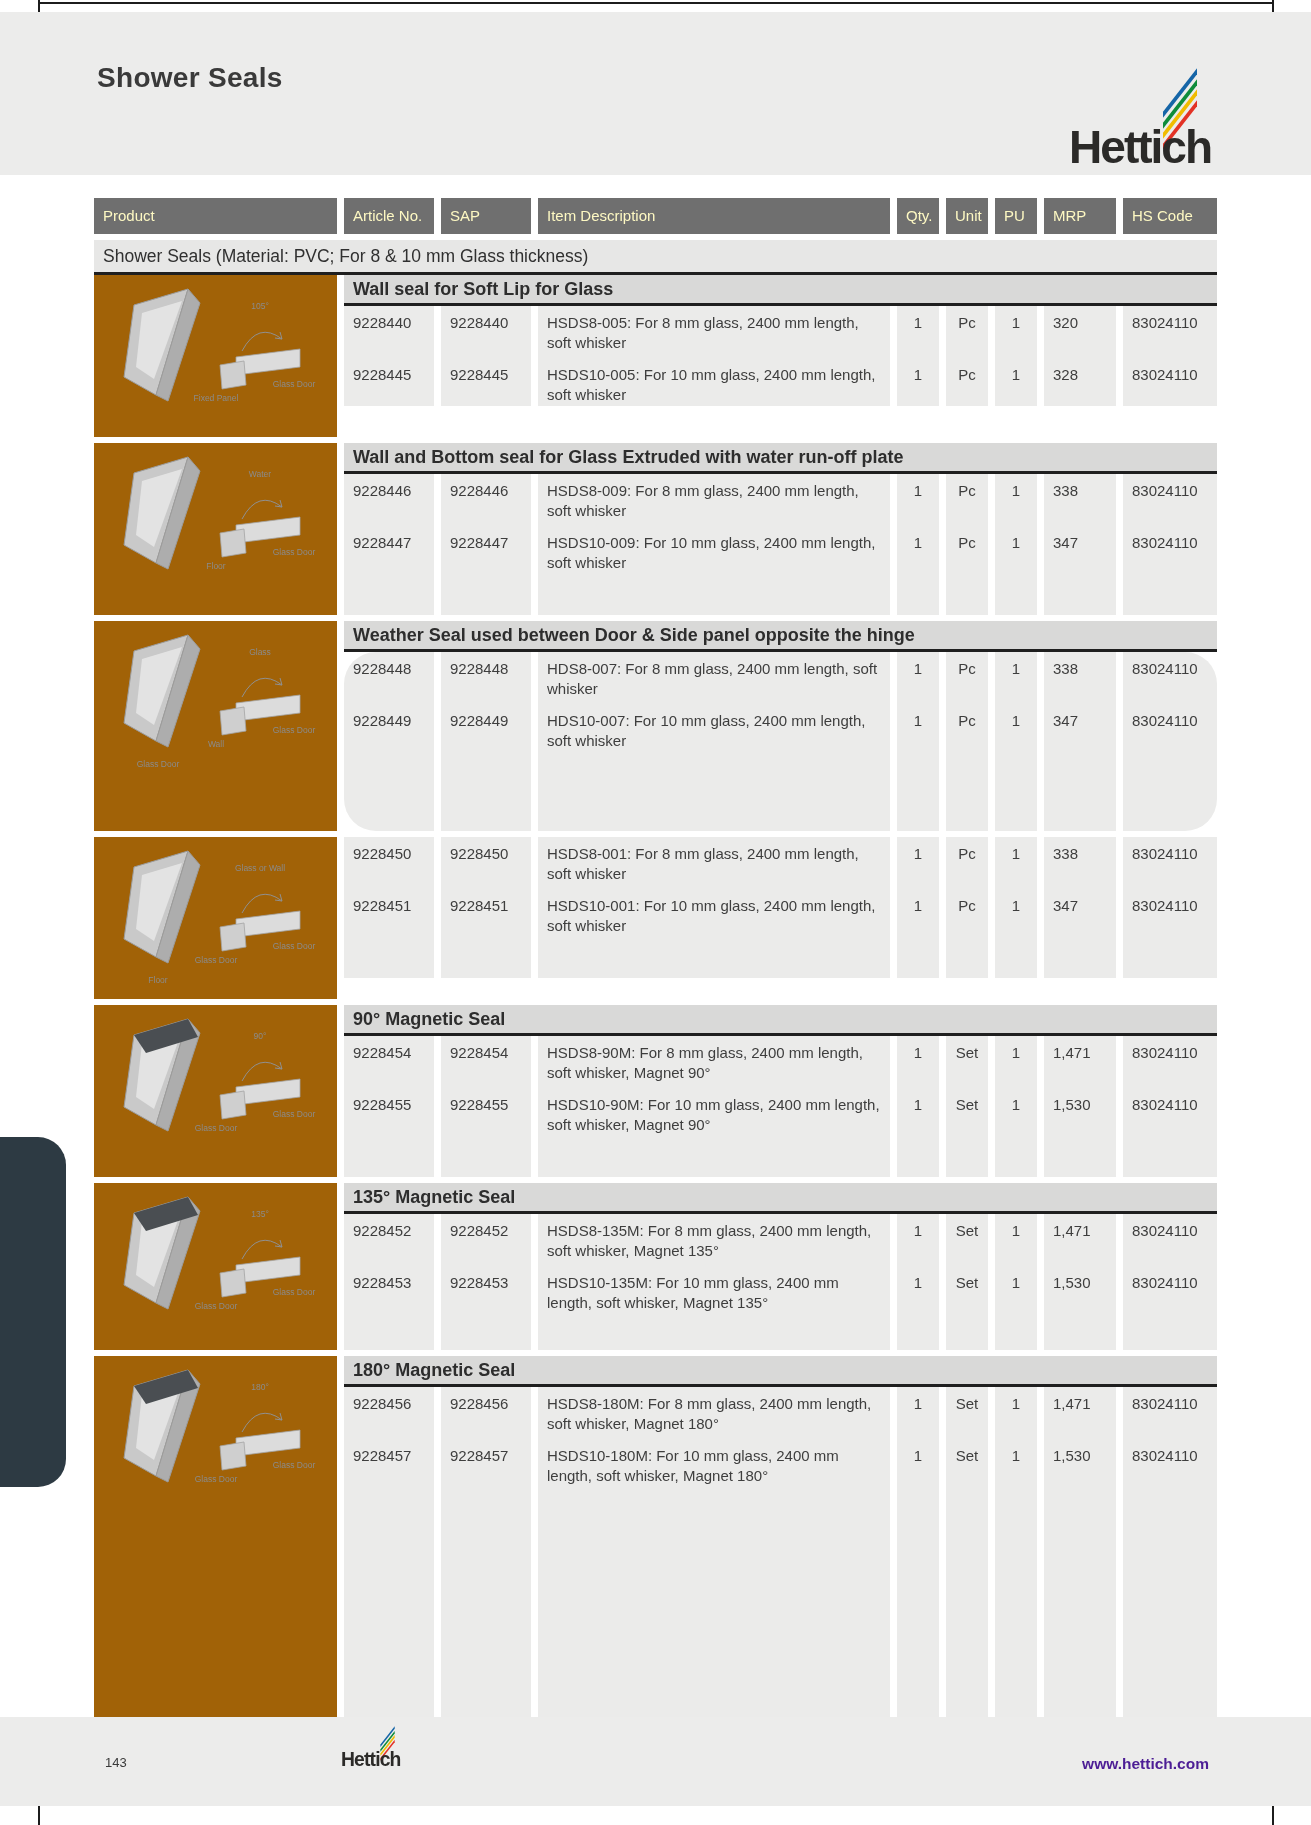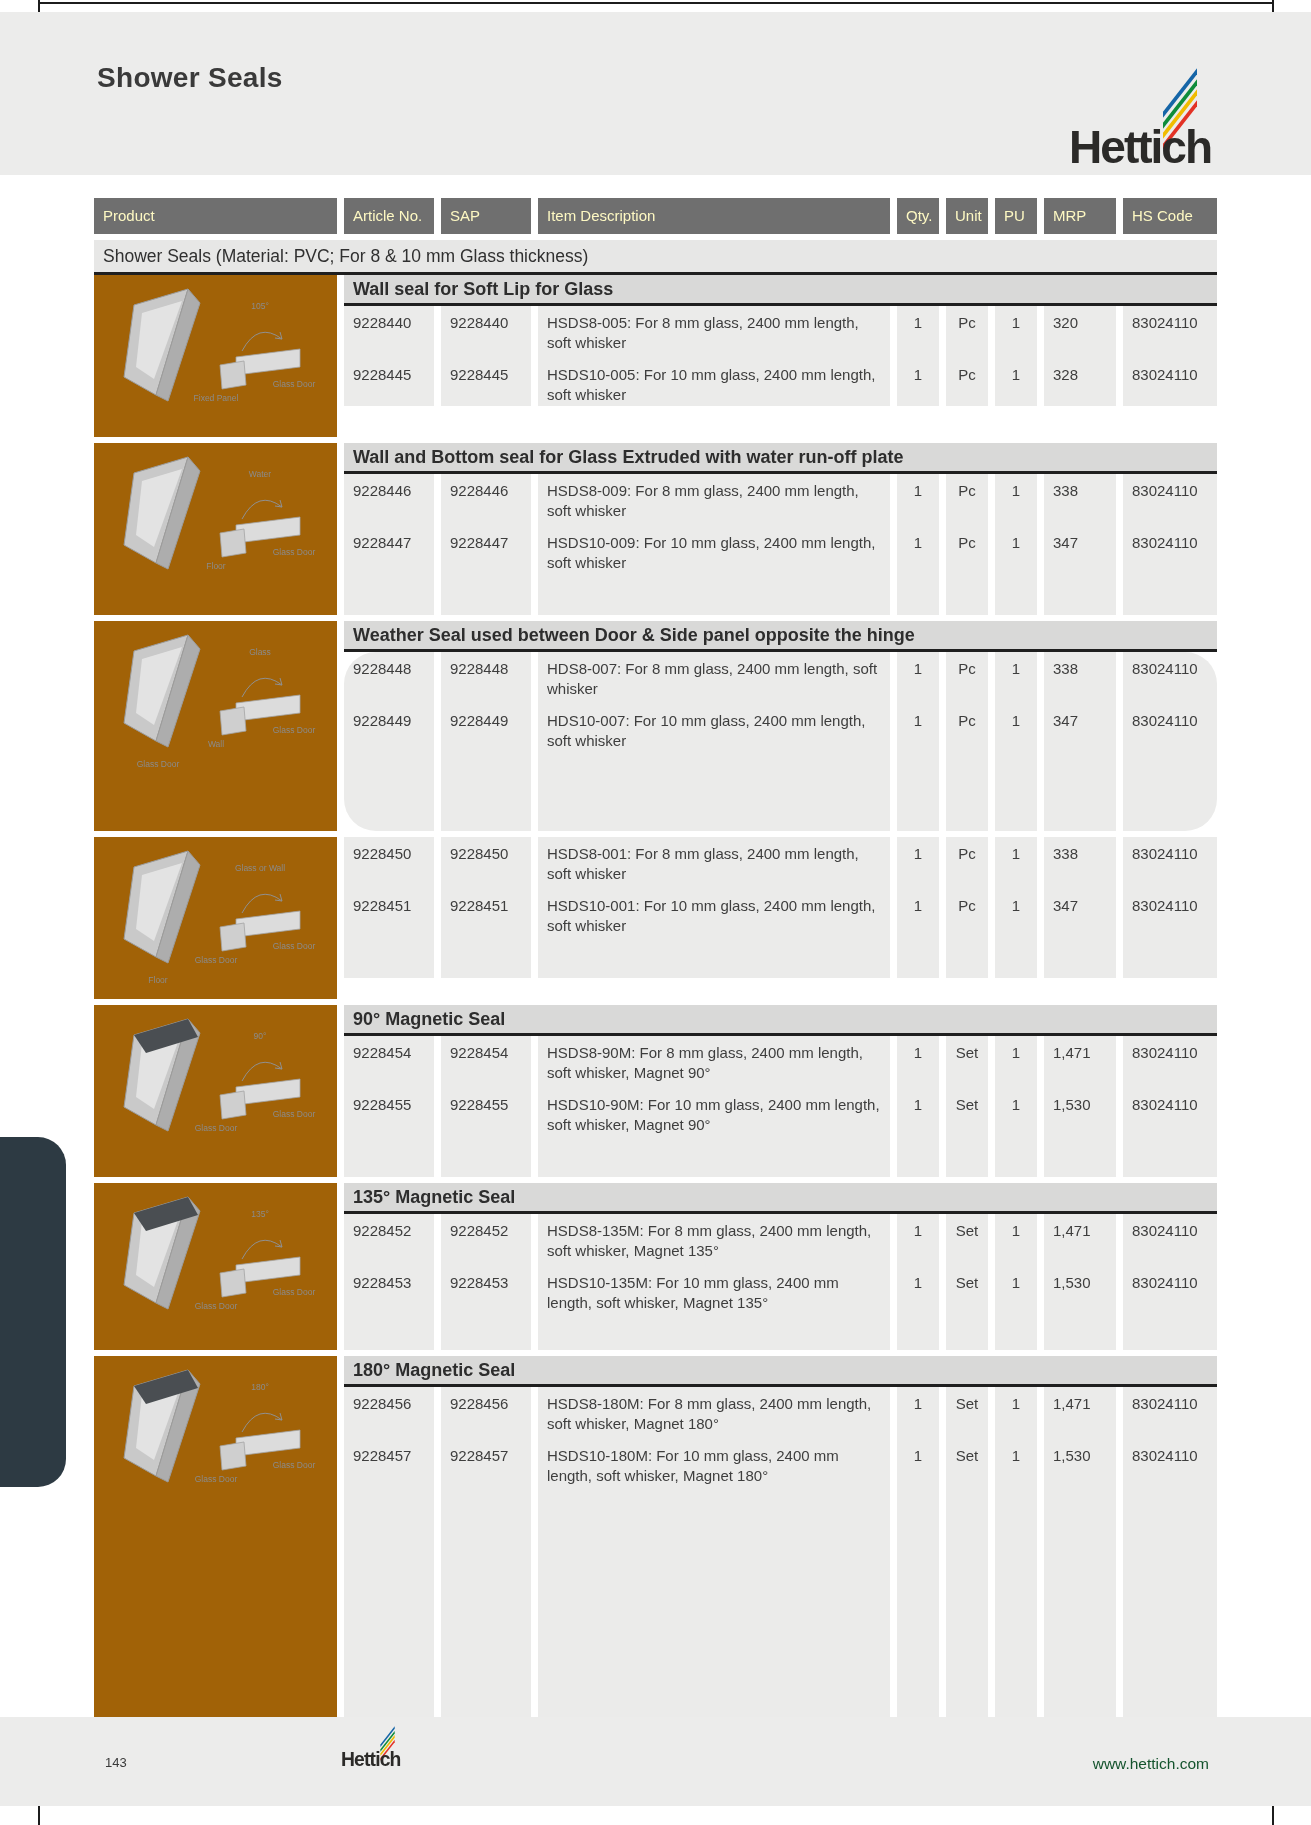--- a/index.html
+++ b/index.html
@@ -32,21 +32,21 @@
   .cellblock { min-height:52px; padding-top:7px; box-sizing:border-box; font-size:15px; color:#3e3e3e; line-height:20px; }
   .col-article .cellblock, .col-sap .cellblock { padding-left:9px; }
   .col-description .cellblock { padding-left:9px; padding-right:8px; }
   .col-qty .cellblock, .col-unit .cellblock, .col-pu .cellblock { text-align:center; }
   .col-mrp .cellblock, .col-hs_code .cellblock { padding-left:9px; }
   
   .side-tab { position:absolute; left:0; top:1137px; width:66px; height:350px; background:#2d3a43; border-radius:0 28px 28px 0; }
   
   .footer-band { position:absolute; left:0; top:1717px; width:1311px; height:89px; background:#ececeb; }
   .page-number { position:absolute; left:105px; top:38px; font-size:13px; color:#3a3a3a; }
-  .website { position:absolute; right:102px; top:38px; font-size:15.5px; color:#14532d; }
+  .website { position:absolute; right:102px; top:38px; font-size:15.5px; color:#4c1d95;font-weight:bold; }
 </style>
 </head>
 <body>
 
 <div class="page">
 
   <div class="mark" style="left:38px; top:2px; width:1236px; height:2px;"></div>
   <div class="mark" style="left:38px; top:0; width:2px; height:28px;"></div>
   <div class="mark" style="left:1272px; top:0; width:2px; height:28px;"></div>
   <div class="mark" style="left:0; top:86px; width:18px; height:2px;"></div>

